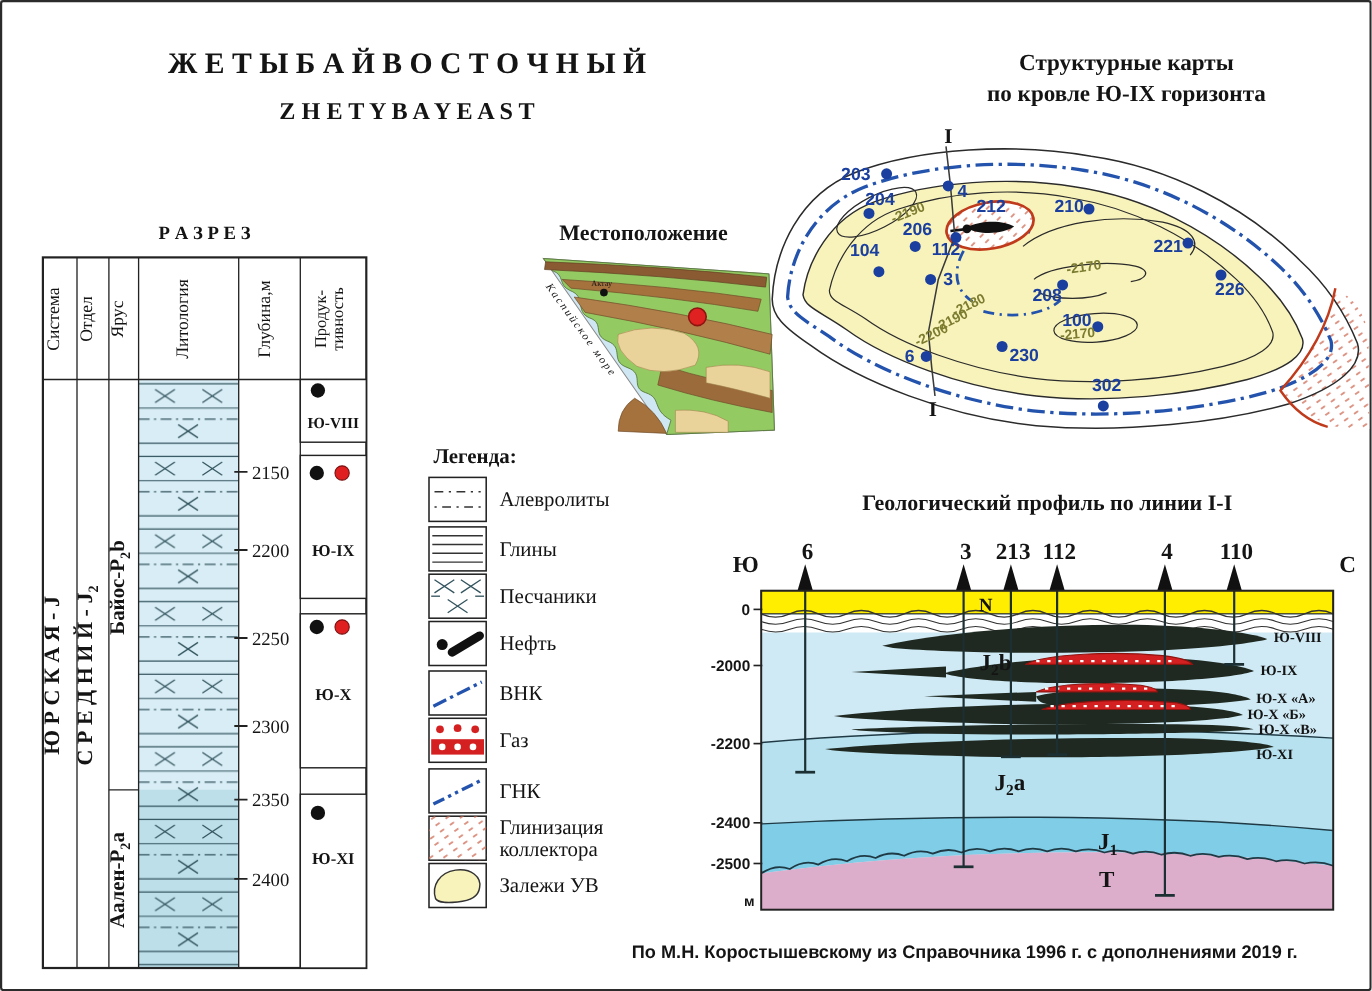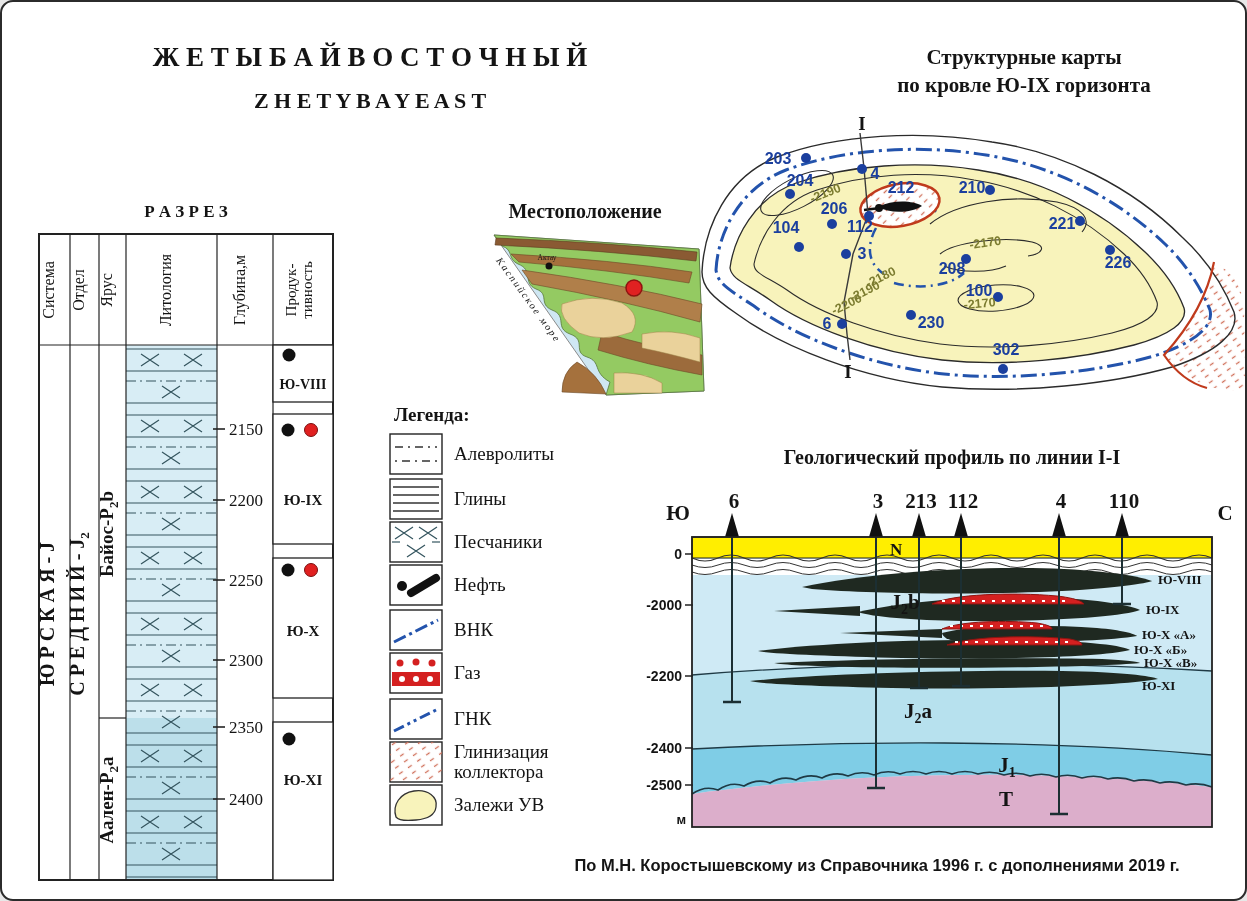--- a/index.html
+++ b/index.html
@@ -1,16 +1,16 @@
 <!DOCTYPE html>
 <html><head>
 <meta charset="utf-8">
 <style>
   html,body{margin:0;padding:0;background:#e8e8e8;}
-  .fig{position:relative;width:1247px;height:901px;background:#ffffff;border:2px solid #2b2b2b;border-radius:13px;box-sizing:border-box;overflow:hidden;margin:0 auto;}
+  .fig{position:relative;width:1247px;height:901px;background:#ffffff;border:2px solid #2b2b2b;border-radius:3px;box-sizing:border-box;overflow:hidden;margin:0 auto;}
   svg{position:absolute;left:0;top:0;}
   text{font-family:"Liberation Serif","DejaVu Serif",serif;fill:#141414;}
   .sb{font-weight:bold;}
   .sans{font-family:"Liberation Sans","DejaVu Sans",sans-serif;}
   .wlab{font-family:"Liberation Sans","DejaVu Sans",sans-serif;font-weight:bold;fill:#1b3f9e;}
   .clab{fill:#7c7c30;font-weight:bold;font-family:"Liberation Sans","DejaVu Sans",sans-serif;}
 </style>
 </head>
 <body>
 

